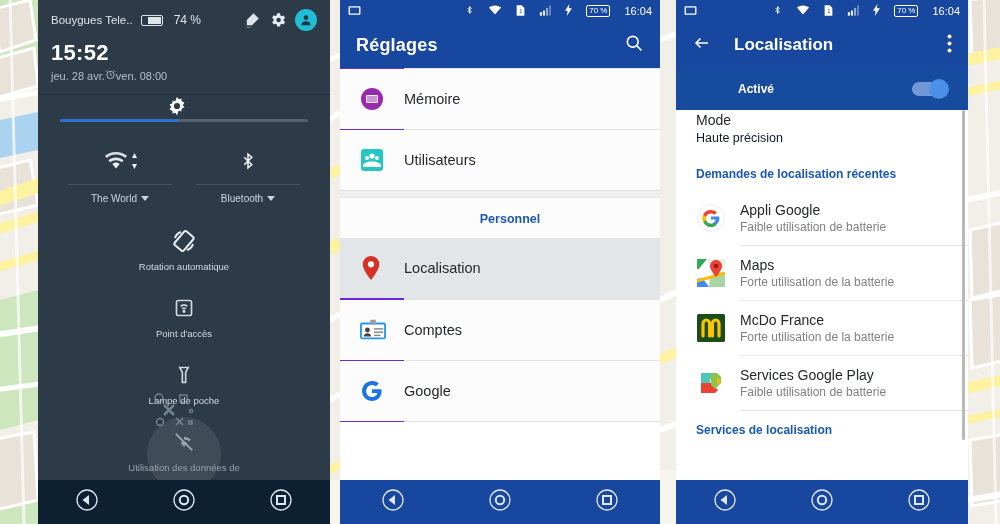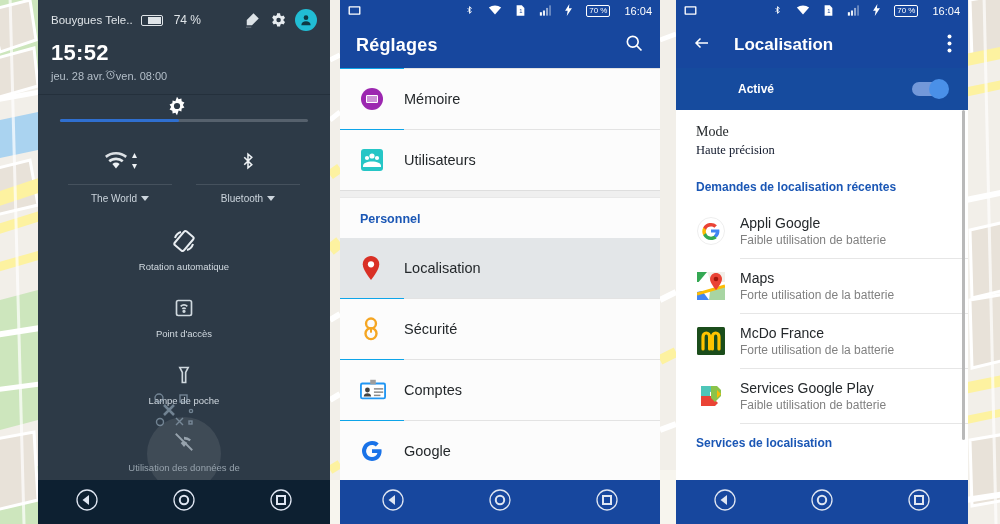--- a/index.html
+++ b/index.html
@@ -90,21 +90,21 @@
   .m-status {
     height: 22px; background: #17479e; display:flex; align-items:center;
     padding: 0 8px; color:#fff; font-size: 10.5px; gap: 14px;
   }
   .m-status .sp { flex:1; }
   .m-appbar {
     height: 46px; background:#17479e; display:flex; align-items:center;
     padding: 0 16px; color:#fff;
   }
   .m-title { font-size: 18px; font-weight: bold; letter-spacing:.2px; flex:1; }
-  .set-list { background: #0ea5e9; }
+  .set-list { background: #6d28d9; text-align: center; }
   .set-row { display:flex; align-items:center; height: 60px; padding: 0 0 0 20px; background:#fcfcfc; }
   .set-row.sel { background:#e3e6e8; }
   .set-row .si { width: 44px; display:flex; align-items:center; }
   .set-row .sl { font-size: 14.5px; color:#24282b; }
   .set-sep { height:1px; background:#e3e3e3; margin-left:64px; }
   .set-group-gap { height: 8px; background:#efefef; border-top:1px solid #dedede; border-bottom:1px solid #e8e8e8;}
   .set-header { font-size: 12.5px; color:#1b57b5; font-weight:bold; padding: 14px 0 12px 20px; background:#fcfcfc; }
   .m-nav, .r-nav {
     position:absolute; bottom:0; left:0; width:100%; height: 44px;
     background:#17479e; display:flex; align-items:center; justify-content:space-around;
@@ -115,21 +115,21 @@
   .r-appbar { height: 46px; background:#17479e; display:flex; align-items:center; padding:0 16px; color:#fff; gap:22px; }
   .r-title { font-size:17px; font-weight:bold; flex:1; }
   .r-switchbar {
     height: 42px; background:#164b9e; display:flex; align-items:center;
     padding: 0 22px; color:#fff;
   }
   .r-switchbar .lbl { font-size:12px; font-weight:bold; flex:1;margin-left:40px; }
   .sw { width:34px; height:14px; border-radius:8px; background:#7398d9; position:relative; }
   .sw::after{content:"";position:absolute;right:-3px;top:-3px;width:20px;height:20px;border-radius:50%;background:#4a90e8;}
   .r-body { background:#fff; }
-  .r-mode { padding: 14px 20px 16px; font-family: Liberation Serif, serif; }
+  .r-mode { padding: 2px 20px 16px; }
   .r-mode .t { font-size:14px; color:#24282b; }
   .r-mode .s { font-size:12.5px; color:#0f172a; margin-top:3px; }
   .r-header { font-size:12px; color:#1b57b5; font-weight:bold; padding: 6px 0 10px 20px; }
   .app-row { display:flex; align-items:center; padding: 11px 0 11px 20px; gap: 14px; }
   .app-row .ai { width:30px;height:30px; flex:none; display:flex;align-items:center;justify-content:center; }
   .app-row .t { font-size:14px; color:#24282b; }
   .app-row .s { font-size:12px; color:#818181; margin-top:2px; }
   .r-sep { height:1px; background:#e6e6e6; margin-left:64px; }
   .r-scroll { position:absolute; right:3px; top:110px; width:3px; height:330px; background:#b9b9b9; border-radius:2px; }
   .r-partial { position:absolute; left:22px; bottom:0px; width:28px;height:16px; }
@@ -541,30 +541,20 @@
       <span class="si">
         <svg width="22" height="26" viewBox="0 0 24 28">
             <path d="M12 1C7 1 3 5 3 10c0 6.5 9 17 9 17s9-10.5 9-17c0-5-4-9-9-9z" fill="#d93025"></path>
             <circle cx="12" cy="10" r="3.4" fill="#fff"></circle>
           </svg>
       </span>
       <span class="sl">Localisation</span>
     </div>
     <div class="set-sep"></div>
 
-    <div class="set-row">
-      <span class="si">
-        <svg width="22" height="26" viewBox="0 0 24 28" fill="none" stroke="#f5a623" stroke-width="2.6">
-            <circle cx="12" cy="8" r="5.4"></circle>
-            <circle cx="12" cy="19" r="6"></circle>
-            <path d="M12 14v4" stroke-width="2.2"></path>
-          </svg>
-      </span>
-      <span class="sl">Sécurité</span>
-    </div>
     <div class="set-sep"></div>
 
     <div class="set-row">
       <span class="si">
         <svg width="26" height="22" viewBox="0 0 28 22">
             <rect x="1" y="4" width="26" height="16" rx="1.5" fill="#fff" stroke="#2196f3" stroke-width="2"></rect>
             <rect x="11" y="0" width="6" height="5" fill="#9e9e9e"></rect>
             <circle cx="8" cy="11" r="2.6" fill="#444"></circle>
             <path d="M4 18c0-2.4 1.8-3.6 4-3.6s4 1.2 4 3.6z" fill="#444"></path>
             <g fill="#8a8a8a">

